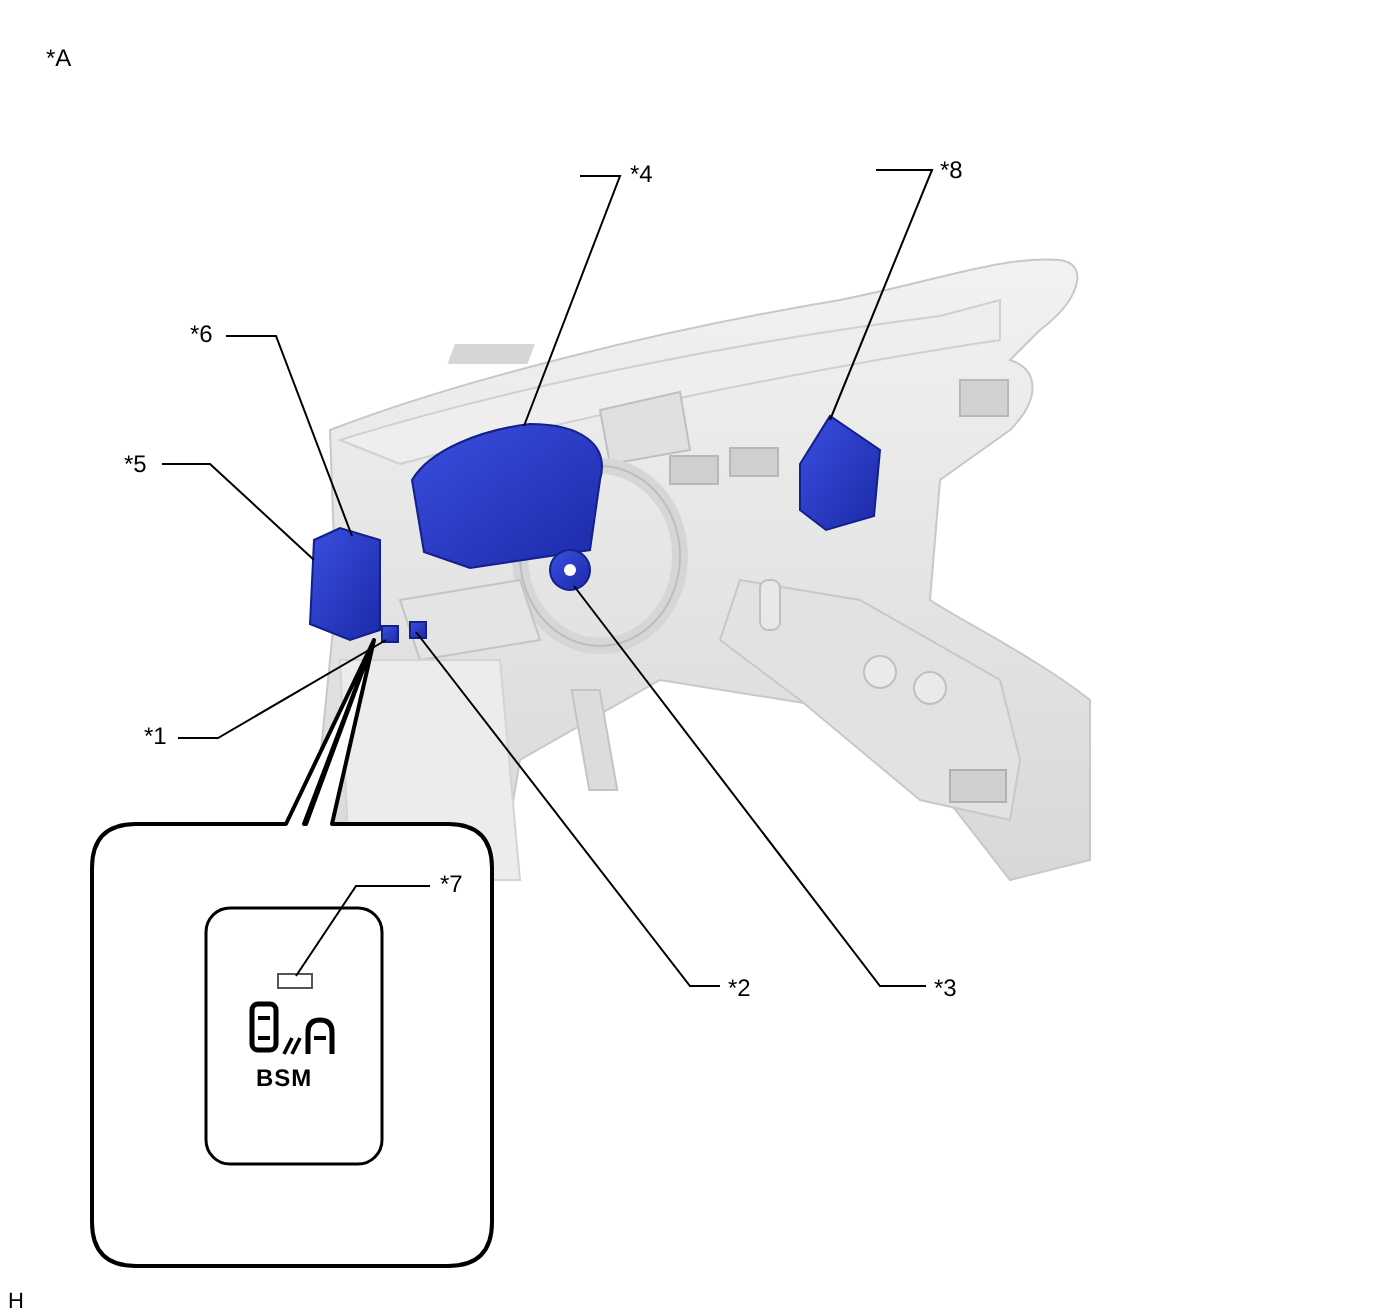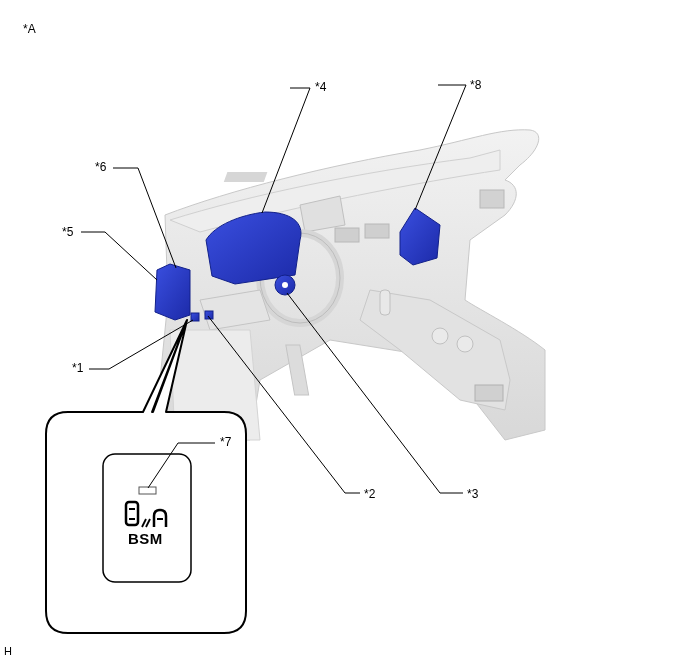--- a/index.html
+++ b/index.html
@@ -99,21 +99,21 @@
     <line x1="142" y1="527" x2="146" y2="519" stroke="#000" stroke-width="1.8"></line>
     <line x1="146" y1="527" x2="150" y2="519" stroke="#000" stroke-width="1.8"></line>
     <path d="M154,527 L154,516 Q154,510 160,510 Q166,510 166,516 L166,527" fill="none" stroke="#000" stroke-width="2.5"></path>
     <line x1="157" y1="519" x2="163" y2="519" stroke="#000" stroke-width="2"></line>
   </g>
 </svg>
 
 <div class="figure-id" style="left:23px;top:22px;">*A</div>
 <div class="figure-id" style="left:4px;top:645px;font-size:11px;">H</div>
 
-<div class="label" style="left:128px;top:533px;font-size:15px;font-weight:bold;letter-spacing:0.5px;">BSM</div>
+<div class="label" style="left:128px;top:533px;font-size:12px;font-weight:bold;letter-spacing:0.5px;">BSM</div>
 
 <div class="label" style="left:72px;top:362px;">*1</div>
 <div class="label" style="left:364px;top:488px;">*2</div>
 <div class="label" style="left:467px;top:488px;">*3</div>
 <div class="label" style="left:315px;top:81px;">*4</div>
 <div class="label" style="left:62px;top:226px;">*5</div>
 <div class="label" style="left:95px;top:161px;">*6</div>
 <div class="label" style="left:220px;top:436px;">*7</div>
 <div class="label" style="left:470px;top:79px;">*8</div>
 

